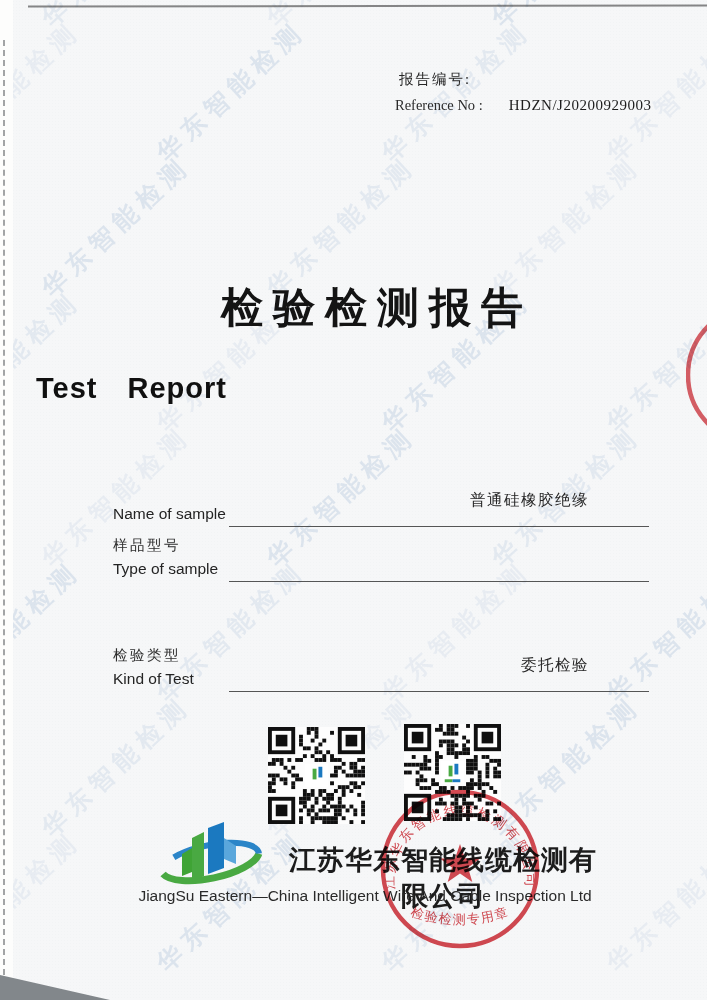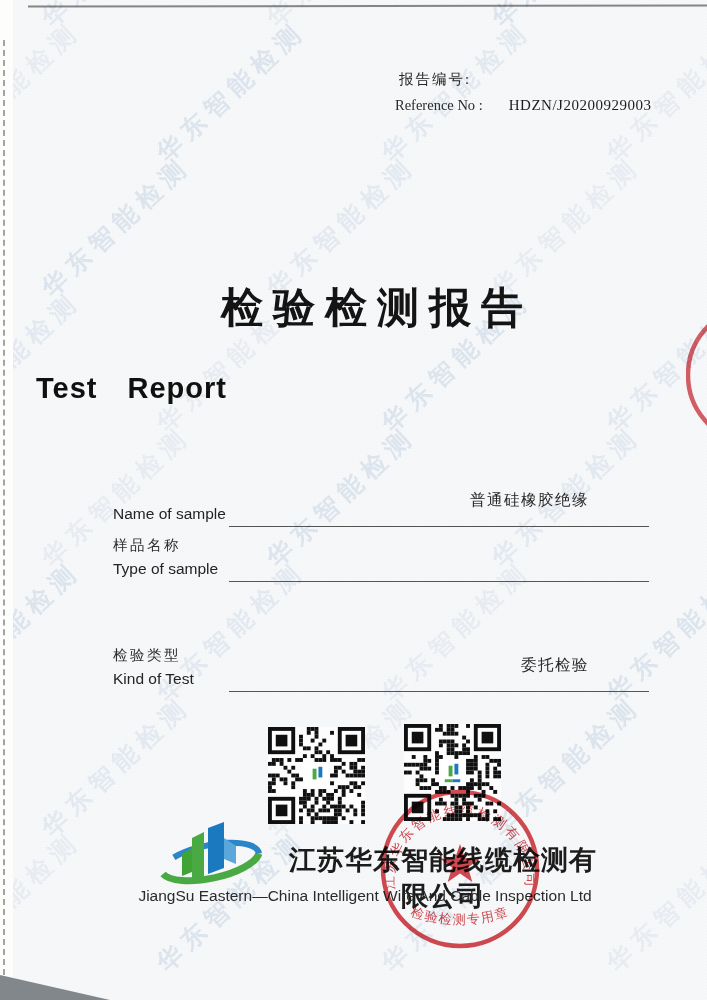--- a/index.html
+++ b/index.html
@@ -114,21 +114,21 @@
 
   <h1 class="title-zh">检验检测报告</h1>
   <h2 class="title-en en">Test Report</h2>
 
   <div class="frow" style="top:479px">
     <div class="f-en en">Name of sample</div>
     <div class="f-val">普通硅橡胶绝缘</div>
     <div class="f-line"></div>
   </div>
   <div class="frow" style="top:534px">
-    <div class="f-zh">样品名称</div>
+    <div class="f-zh">样品型号</div>
     <div class="f-en en">Type of sample</div>
     <div class="f-line"></div>
   </div>
   <div class="frow" style="top:644px">
     <div class="f-zh">检验类型</div>
     <div class="f-en en">Kind of Test</div>
     <div class="f-val">委托检验</div>
     <div class="f-line"></div>
   </div>
 

